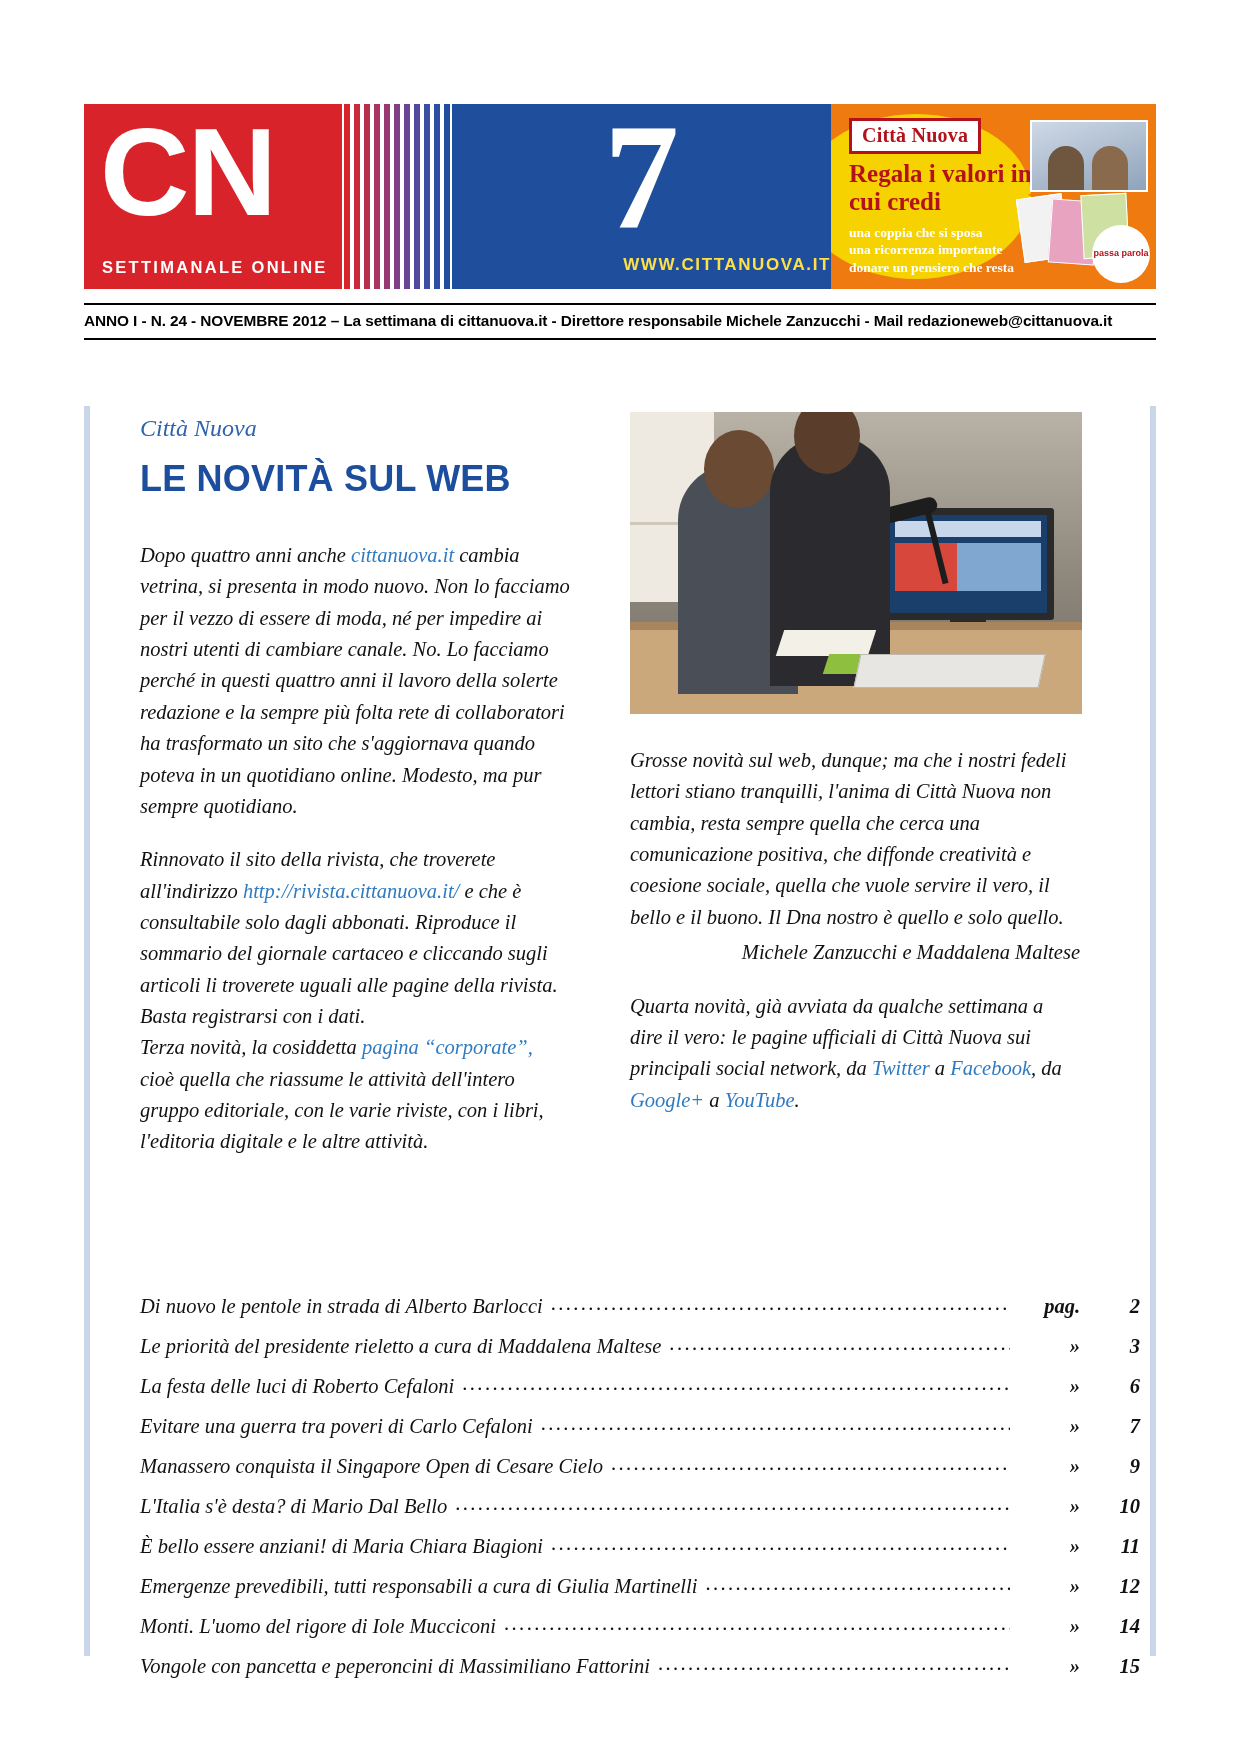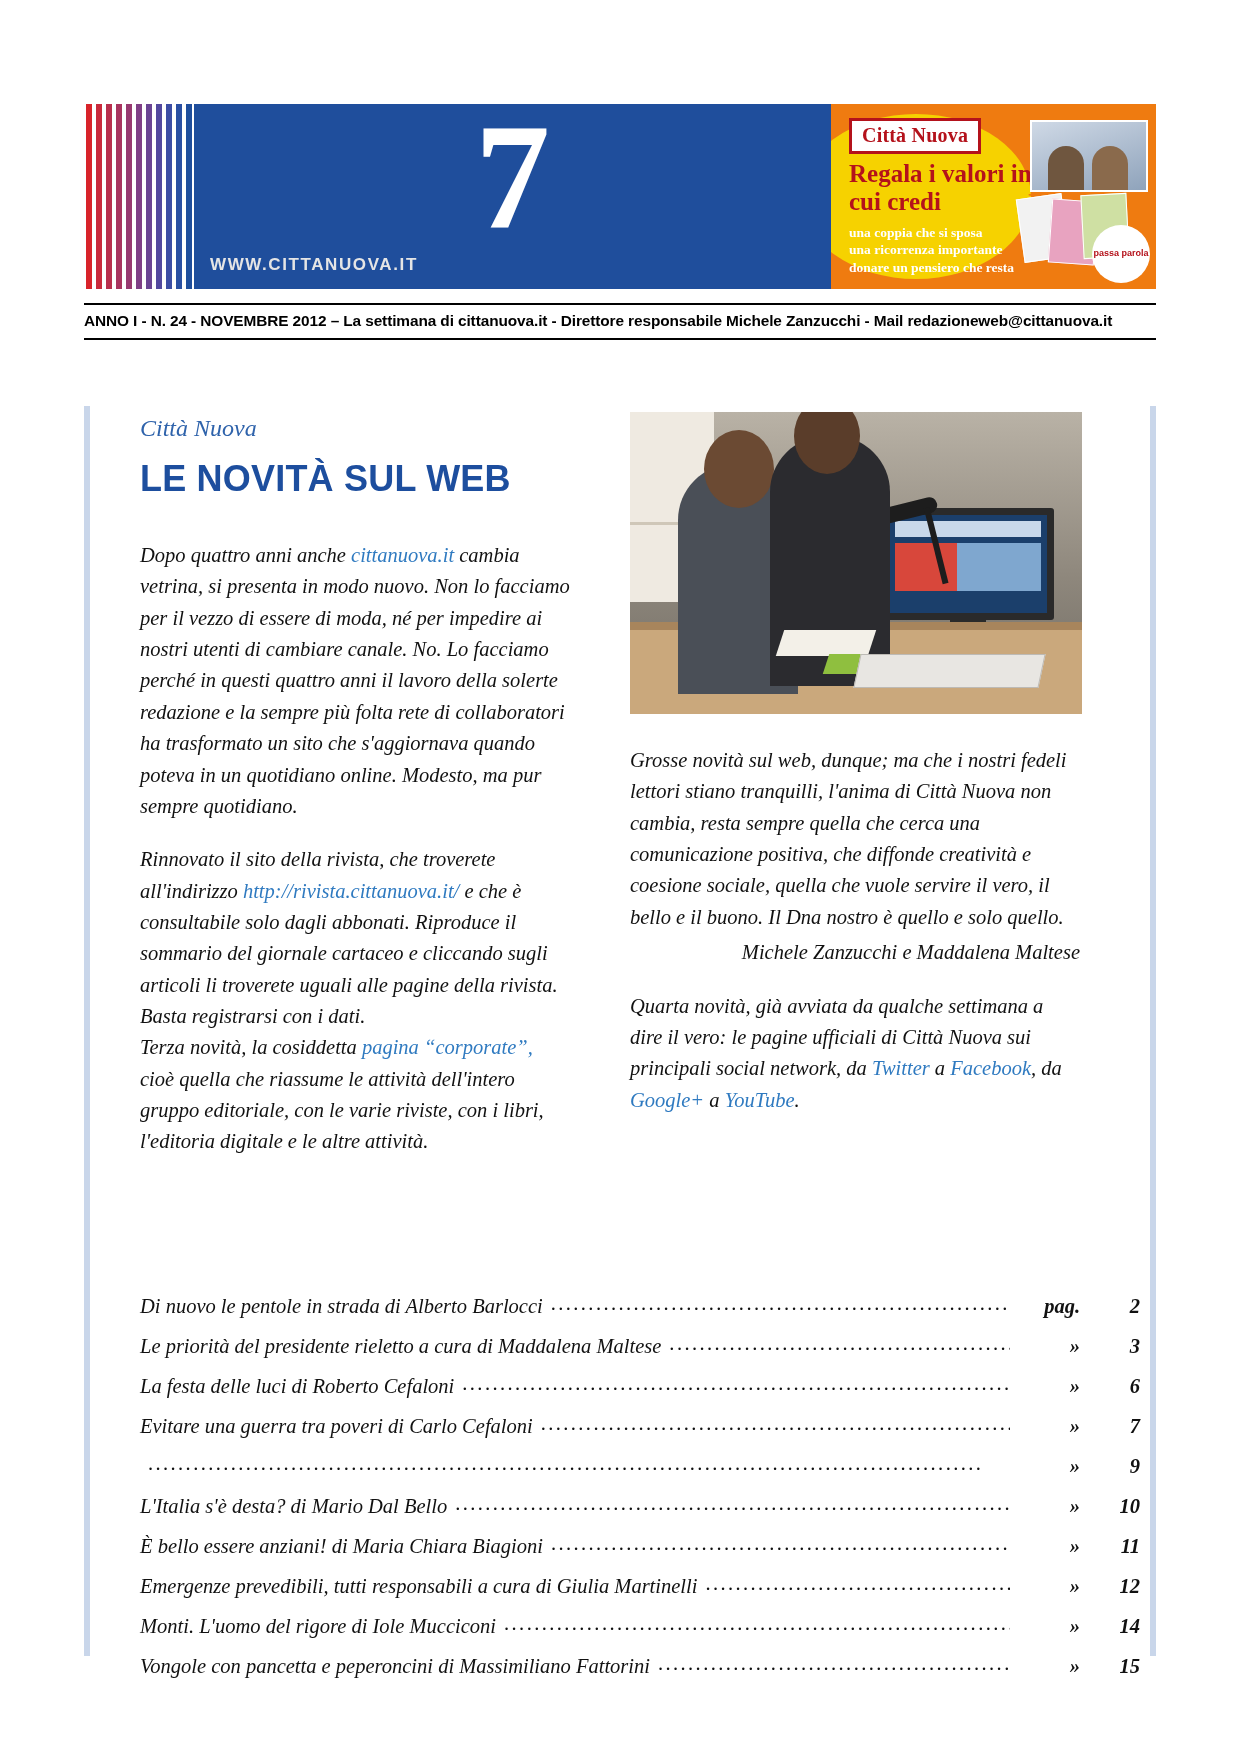--- a/index.html
+++ b/index.html
@@ -68,26 +68,26 @@
     left: 0; right: 0; top: -6px;
     text-align: center;
     font-family: "Liberation Serif", serif;
     font-weight: bold;
     font-size: 150px;
     line-height: 1.05;
     color: #ffffff;
   }
   .logo-url {
     position: absolute;
-    left: 16px; right: 0; bottom: 14px;
-    text-align: left;
+    left: 0; right: 0; bottom: 14px;
+    text-align: right;
     font-size: 17px;
     letter-spacing: 1.6px;
     font-weight: bold;
-    color: #e5e5e5;
+    color: #fde047;
   }
   
   .advert {
     width: 325px;
     background: #ef7b10;
     position: relative;
     overflow: hidden;
   }
   .ad-badge {
     position: absolute;
@@ -326,20 +326,24 @@
     font-style: italic; font-weight: bold;
   }
 </style>
 </head>
 <body>
 
 <div class="page">
 
   <div class="masthead">
 
+    <div class="logo-red">
+      <div class="logo-cn">CN</div>
+      <div class="logo-sub">SETTIMANALE ONLINE</div>
+    </div>
 
     <div class="bars">
       <span style="background:#d8232a"></span>
       <span style="background:#c92a3c"></span>
       <span style="background:#b82f4d"></span>
       <span style="background:#a8345f"></span>
       <span style="background:#973970"></span>
       <span style="background:#7f3f86"></span>
       <span style="background:#6a4493"></span>
       <span style="background:#52489e"></span>
@@ -452,20 +456,21 @@
     </div>
 
     <div class="toc-row">
       <span class="toc-text"><b>Evitare una guerra tra poveri</b><span> di Carlo Cefaloni</span></span>
       <span class="toc-dots">...............................................................................................................</span>
       <span class="toc-pag">»</span>
       <span class="toc-num">7</span>
     </div>
 
     <div class="toc-row">
+      <span class="toc-text"><b>Manassero conquista il Singapore Open</b><span> di Cesare Cielo</span></span>
       <span class="toc-dots">...............................................................................................................</span>
       <span class="toc-pag">»</span>
       <span class="toc-num">9</span>
     </div>
 
     <div class="toc-row">
       <span class="toc-text"><b>L'Italia s'è desta?</b><span> di Mario Dal Bello</span></span>
       <span class="toc-dots">...............................................................................................................</span>
       <span class="toc-pag">»</span>
       <span class="toc-num">10</span>

